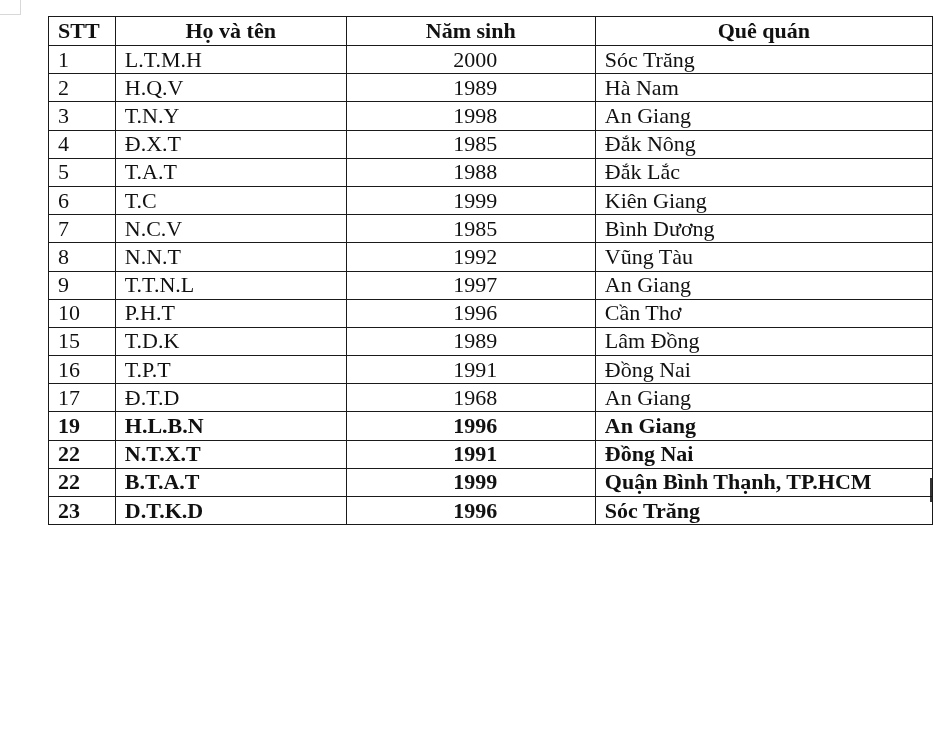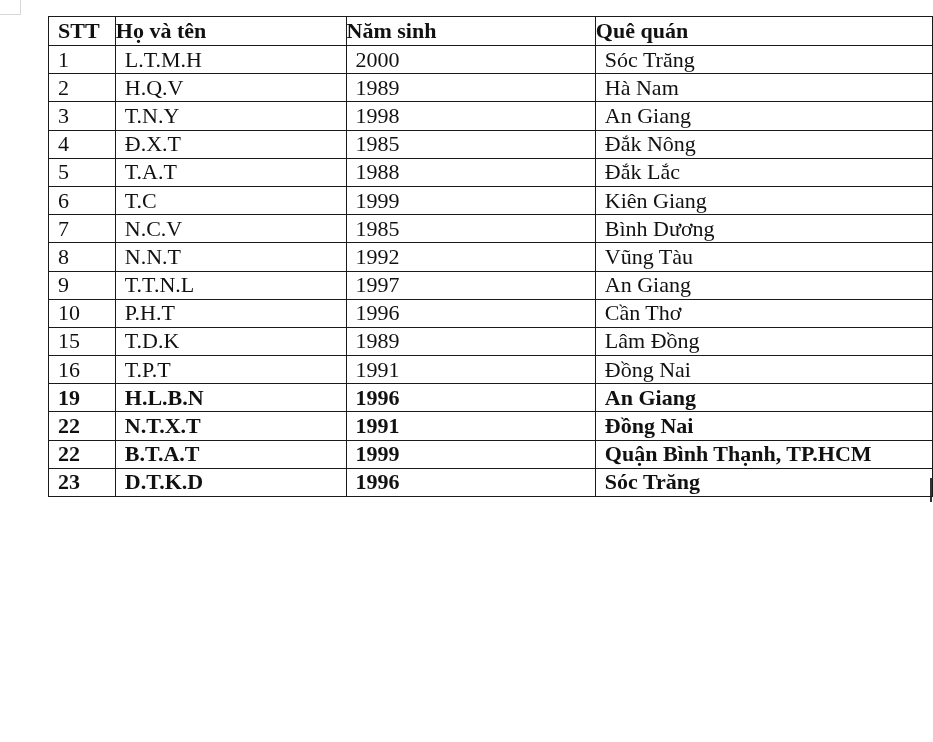--- a/index.html
+++ b/index.html
@@ -48,29 +48,29 @@
     table.data-table td {
       border: 1.5px solid #1a1a1a;
       padding: 0 0 0 9px;
       height: 27.2px;
       line-height: 26px;
       white-space: nowrap;
       overflow: hidden;
     }
     table.data-table th {
       font-weight: bold;
-      text-align: left;
+      text-align: center;
       padding: 0;
       height: 28px;
     }
     table.data-table th.col-stt {
       text-align: left;
       padding-left: 9px;
     }
-    td.year { padding: 0; }
+    td.year { text-align: center; padding: 0; }
     tr.bold td { font-weight: bold; }
     col.c1 { width: 68px; }
     col.c2 { width: 242px; }
     col.c3 { width: 262px; }
     col.c4 { width: 342px; }
   </style>
 </head>
 <body>
 
 <div class="page">
@@ -158,20 +158,26 @@
           <td>T.D.K</td>
           <td class="year">1989</td>
           <td>Lâm Đồng</td>
         </tr>
         <tr>
           <td>16</td>
           <td>T.P.T</td>
           <td class="year">1991</td>
           <td>Đồng Nai</td>
         </tr>
+        <tr>
+          <td>17</td>
+          <td>Đ.T.D</td>
+          <td class="year">1968</td>
+          <td>An Giang</td>
+        </tr>
         <tr class="bold">
           <td>19</td>
           <td>H.L.B.N</td>
           <td class="year">1996</td>
           <td>An Giang</td>
         </tr>
         <tr class="bold">
           <td>22</td>
           <td>N.T.X.T</td>
           <td class="year">1991</td>

